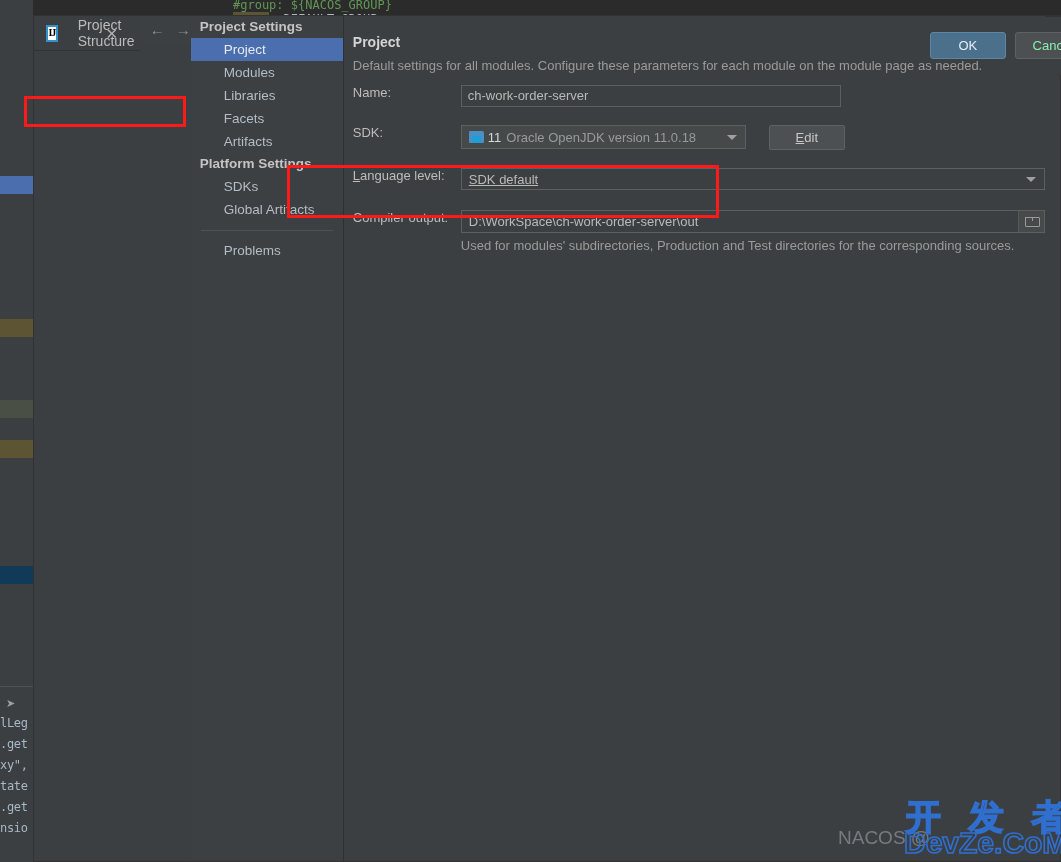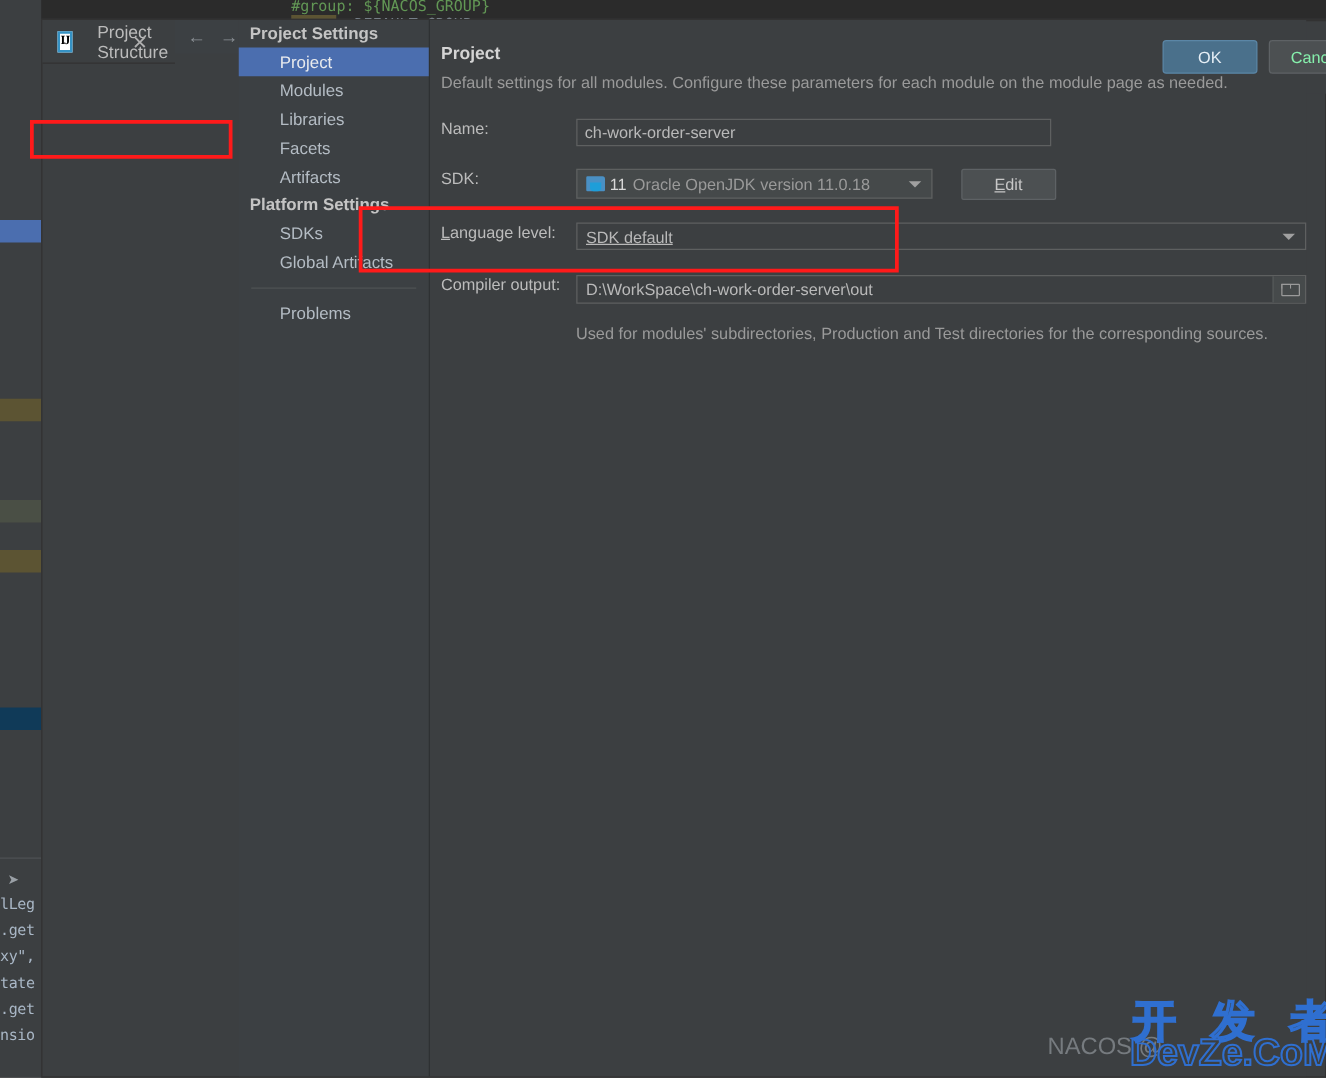--- a/index.html
+++ b/index.html
@@ -204,21 +204,21 @@
 
   #panel-title {
     font-size: 14px;
     font-weight: bold;
     color: #d4d4d4;
     margin-bottom: 8px;
   }
   #panel-subtitle {
     font-size: 13px;
     color: #9a9a9a;
-    margin-bottom: 22px;
+    margin-bottom: 12px;
   }
 
   .form-row {
     display: flex;
     align-items: flex-start;
     margin-bottom: 14px;
     position: relative;
   }
   .form-label {
     font-size: 13px;
@@ -317,21 +317,21 @@
     border: 1px solid #5e6060;
     display: flex;
     align-items: center;
     padding: 0 4px 0 7px;
     color: #b9b9b9;
     font-size: 13px;
     cursor: pointer;
   }
   #lang-combo span.val { flex: 1; text-decoration: underline; }
 
-  #compiler-row { margin-top: 20px; margin-bottom: 16px; }
+  #compiler-row { margin-top: 20px; margin-bottom: 5px; }
   #compiler-field {
     width: 584px;
     height: 23px;
     background: #3c3f41;
     border: 1px solid #5e6060;
     display: flex;
     align-items: center;
     padding: 0 0 0 7px;
     color: #b9b9b9;
     font-size: 13px;

